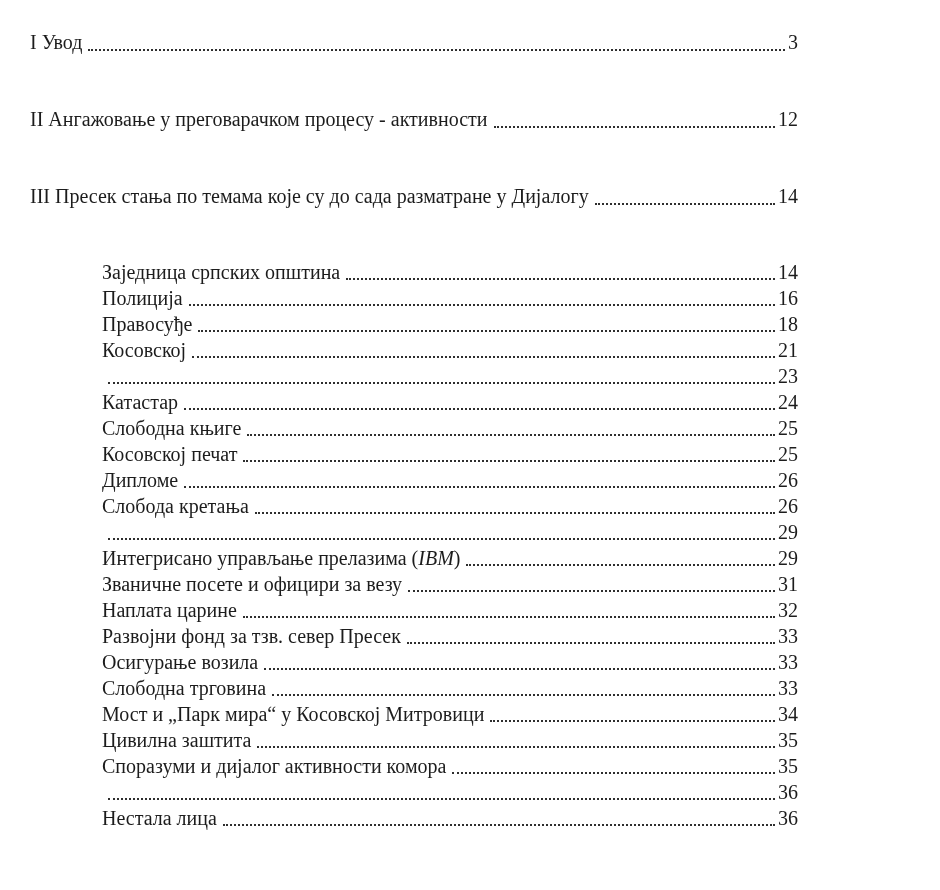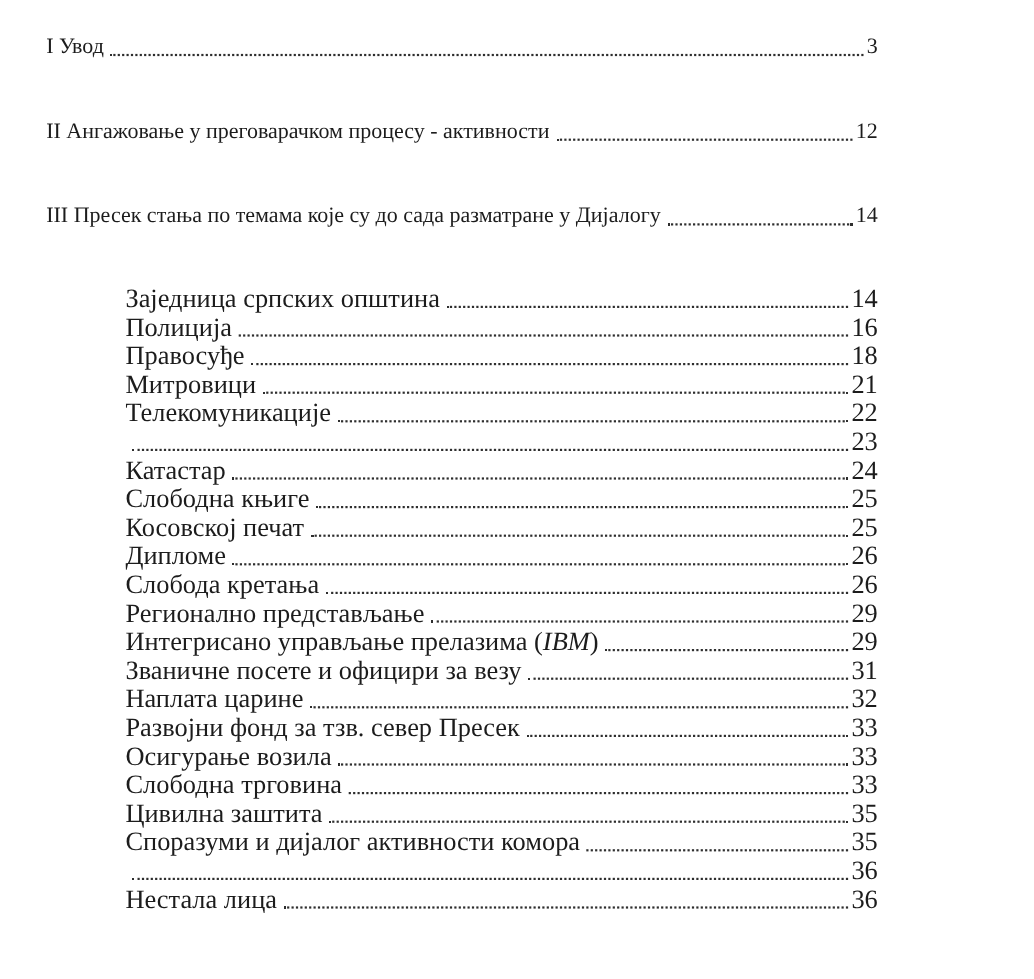--- a/index.html
+++ b/index.html
@@ -7,35 +7,35 @@
     padding: 0;
     background: #ffffff;
     color: #1c1c1c;
     font-family: "Liberation Serif", "DejaVu Serif", serif;
   }
   .page {
     position: relative;
     width: 824px;
     height: 890px;
     box-sizing: border-box;
-    padding: 28px 26px 0 42px;
+    padding: 28px 26px 0 30px;
     background: #ffffff;
     overflow: hidden;
   }
   .toc-main-list .entry {
     font-size: 20px;
     line-height: 28px;
     margin-bottom: 49px;
   }
   .toc-sub-list {
     margin-top: 0;
     padding-left: 72px;
   }
   .toc-sub-list .entry {
-    font-size: 24px;
+    font-size: 20px;
     line-height: 26px;
   }
   .entry {
     display: flex;
     align-items: flex-end;
   }
   .entry .label {
     white-space: nowrap;
     flex: 0 0 auto;
   }
@@ -82,28 +82,23 @@
         <span class="label">Полиција</span>
         <span class="dots"></span>
         <span class="page-num">16</span>
       </div>
       <div class="entry">
         <span class="label">Правосуђе</span>
         <span class="dots"></span>
         <span class="page-num">18</span>
       </div>
       <div class="entry">
-        <span class="label">Митровици</span>
+        <span class="label">Косовској</span>
         <span class="dots"></span>
         <span class="page-num">21</span>
-      </div>
-      <div class="entry">
-        <span class="label">Телекомуникације</span>
-        <span class="dots"></span>
-        <span class="page-num">22</span>
       </div>
       <div class="entry">
         <span class="dots"></span>
         <span class="page-num">23</span>
       </div>
       <div class="entry">
         <span class="label">Катастар</span>
         <span class="dots"></span>
         <span class="page-num">24</span>
       </div>
@@ -121,21 +116,20 @@
         <span class="label">Дипломе</span>
         <span class="dots"></span>
         <span class="page-num">26</span>
       </div>
       <div class="entry">
         <span class="label">Слобода кретања</span>
         <span class="dots"></span>
         <span class="page-num">26</span>
       </div>
       <div class="entry">
-        <span class="label">Регионално представљање</span>
         <span class="dots"></span>
         <span class="page-num">29</span>
       </div>
       <div class="entry">
         <span class="label"><span>Интегрисано управљање прелазима (</span><i>IBM</i><span>) </span></span>
         <span class="dots"></span>
         <span class="page-num">29</span>
       </div>
       <div class="entry">
         <span class="label">Званичне посете и официри за везу</span>
@@ -156,20 +150,25 @@
         <span class="label">Осигурање возила</span>
         <span class="dots"></span>
         <span class="page-num">33</span>
       </div>
       <div class="entry">
         <span class="label">Слободна трговина</span>
         <span class="dots"></span>
         <span class="page-num">33</span>
       </div>
       <div class="entry">
+        <span class="label">Мост и „Парк мира“ у Косовској Митровици </span>
+        <span class="dots"></span>
+        <span class="page-num">34</span>
+      </div>
+      <div class="entry">
         <span class="label">Цивилна заштита </span>
         <span class="dots"></span>
         <span class="page-num">35</span>
       </div>
       <div class="entry">
         <span class="label">Споразуми и дијалог активности комора</span>
         <span class="dots"></span>
         <span class="page-num">35</span>
       </div>
       <div class="entry">

